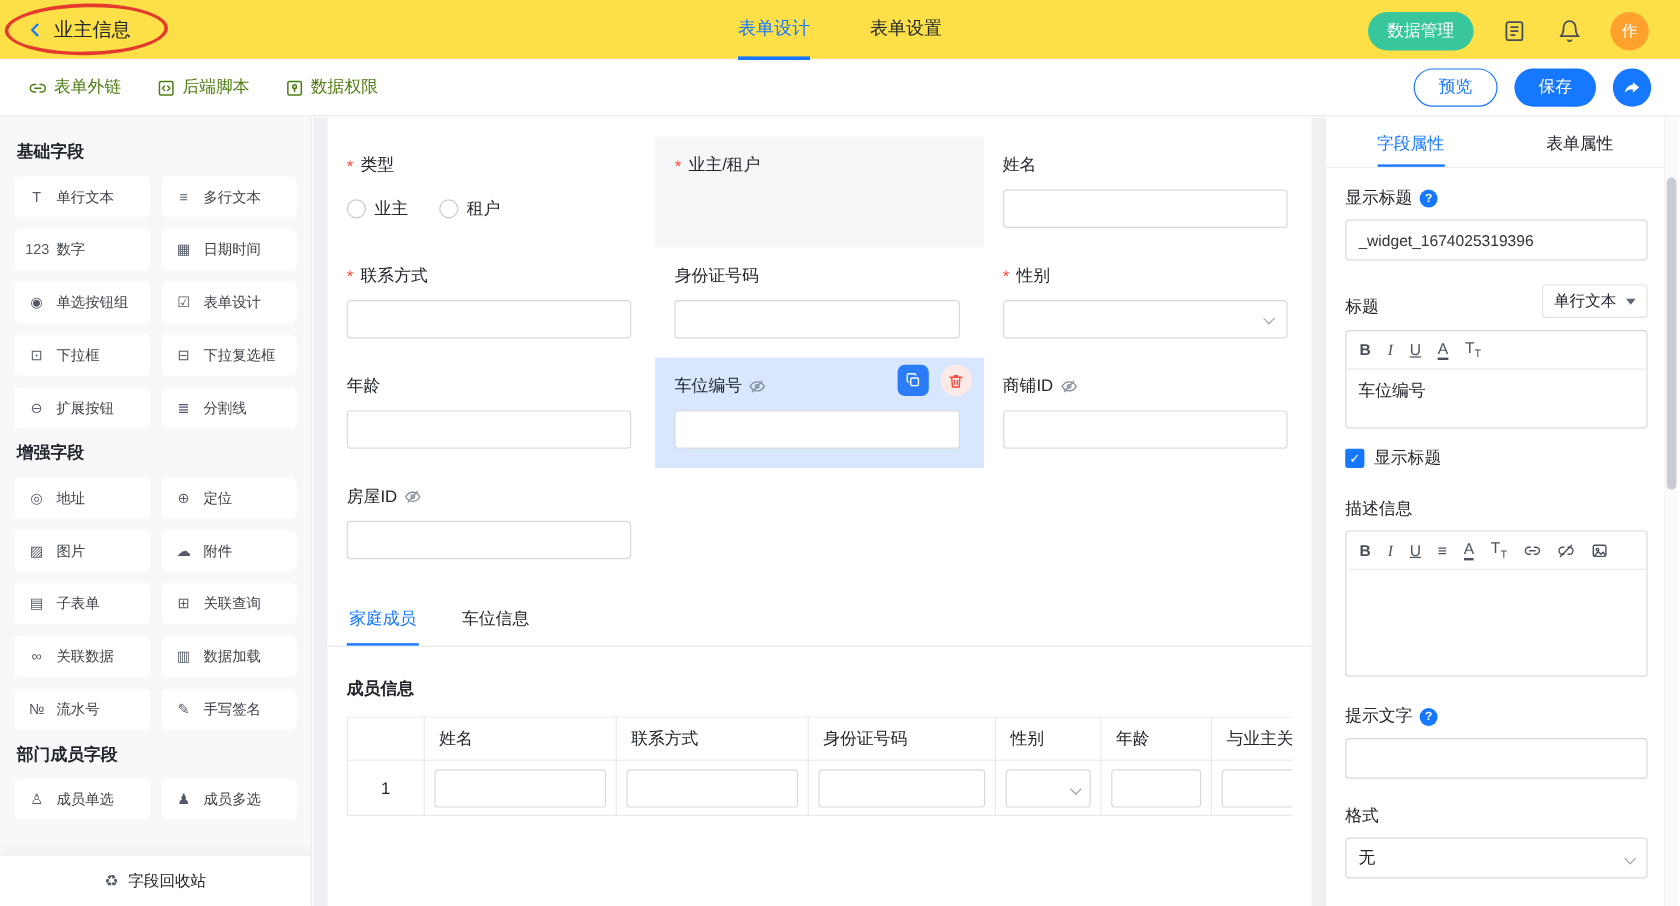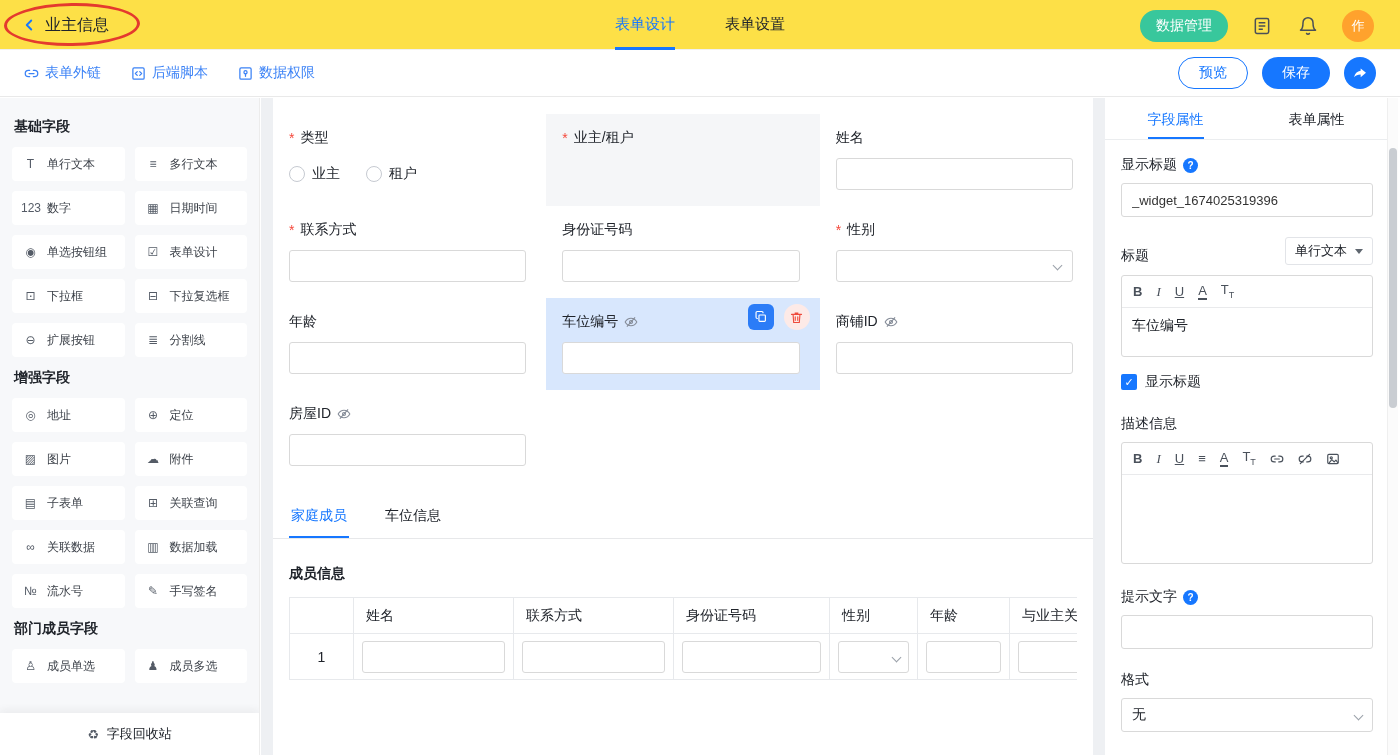--- a/index.html
+++ b/index.html
@@ -14,21 +14,21 @@
   .header-tabs { position:absolute; left:50%; top:0; transform:translateX(-50%); display:flex; gap:50px; height:50px; }
   .htab { font-size:15px; color:#20242b; line-height:47px; height:50px; border-bottom:3px solid transparent; cursor:pointer; white-space:nowrap; }
   .htab.active { color:#1677ff; border-bottom-color:#1677ff; }
   .header-right { position:absolute; right:26px; top:0; height:52px; display:flex; align-items:center; gap:22px; }
   .btn-green { background:#38c79c; color:#fff; font-size:14px; border:none; border-radius:16px; padding:7px 16px; cursor:pointer; }
   .icon-btn { width:24px; height:24px; display:flex; align-items:center; justify-content:center; cursor:pointer; }
   .avatar { width:32px; height:32px; border-radius:50%; background:#ffa22d; color:#fff; display:flex; align-items:center; justify-content:center; font-size:13px; cursor:pointer; }
 
   
   .toolbar { position:absolute; top:50px; left:0; width:100%; height:47px; background:#fff; border-bottom:1px solid #e9e9e9; display:flex; align-items:center; padding:0 24px; }
-  .tb-link { display:flex; align-items:center; gap:6px; color:#3b82f6; font-size:14px; margin-right:30px; cursor:pointer; }
+  .tb-link { display:flex; align-items:center; gap:6px; color:#4d7c0f; font-size:14px; margin-right:30px; cursor:pointer; }
   .tb-right { margin-left:auto; display:flex; align-items:flex-end; gap:14px; }
   .btn-preview { height:32px; padding:0 20px; border:1px solid #1677ff; color:#1677ff; background:#fff; border-radius:16px; font-size:14px; cursor:pointer; }
   .btn-save { height:32px; padding:0 20px; border:none; color:#fff; background:#1677ff; border-radius:16px; font-size:14px; cursor:pointer; }
   .btn-share { width:32px; height:32px; border-radius:50%; background:#1677ff; border:none; display:flex; align-items:center; justify-content:center; cursor:pointer; }
 
   
   .sidebar { position:absolute; left:0; top:98px; bottom:0; width:260px; background:#f7f8fa; border-right:1px solid #ececec; padding:10px 12px 50px; overflow:hidden; }
   .sec-title { font-size:14px; font-weight:700; color:#20242b; margin:10px 2px 11px; }
   .fgrid { display:grid; grid-template-columns:1fr 1fr; gap:10px; margin-bottom:12px; }
   .fitem { background:#fff; border-radius:4px; height:34px; display:flex; align-items:center; gap:7px; padding:0 9px; font-size:12px; color:#3d424a; cursor:grab; white-space:nowrap; overflow:hidden; }

